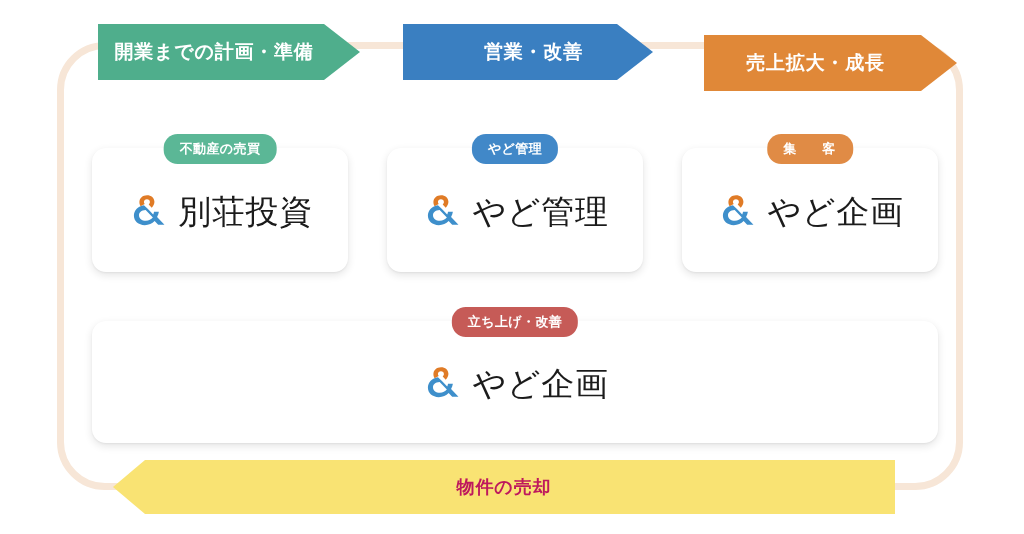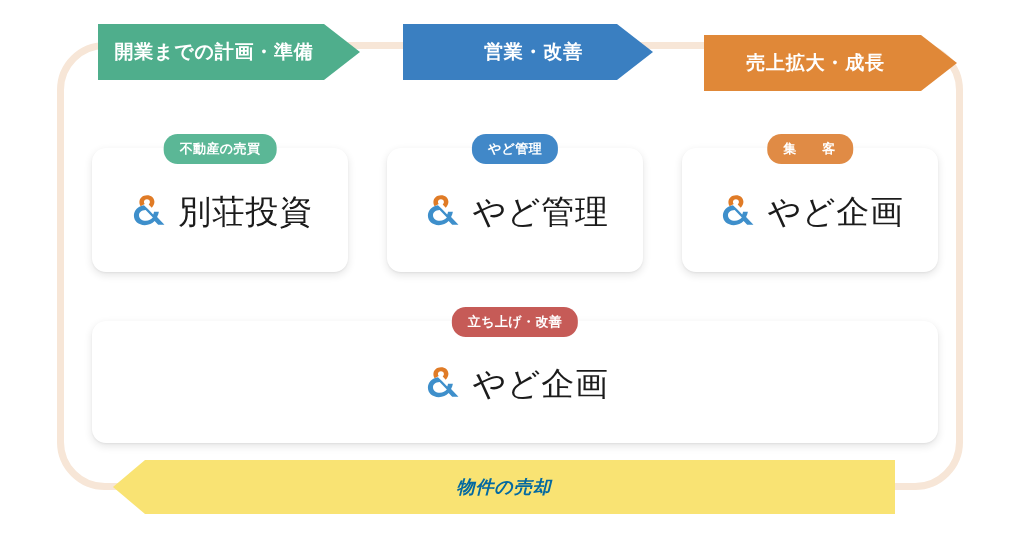--- a/index.html
+++ b/index.html
@@ -135,24 +135,23 @@
     background: #f9e373;
     clip-path: polygon(32px 0, 100% 0, 100% 100%, 32px 100%, 32px 100%, 0 50%);
     display: flex;
     align-items: center;
     justify-content: center;
     z-index: 5;
   }
   .return-arrow .rtext {
     font-size: 18px;
     font-weight: 700;
-    color: #0369a1;
+    color: #be185d;
     letter-spacing: 0.05em;
     white-space: nowrap;
-    font-style: italic;
   }
 </style>
 </head>
 <body>
 
 <div id="stage">
 
   <div class="loop-track"></div>
 
   <div class="arrow-row">

